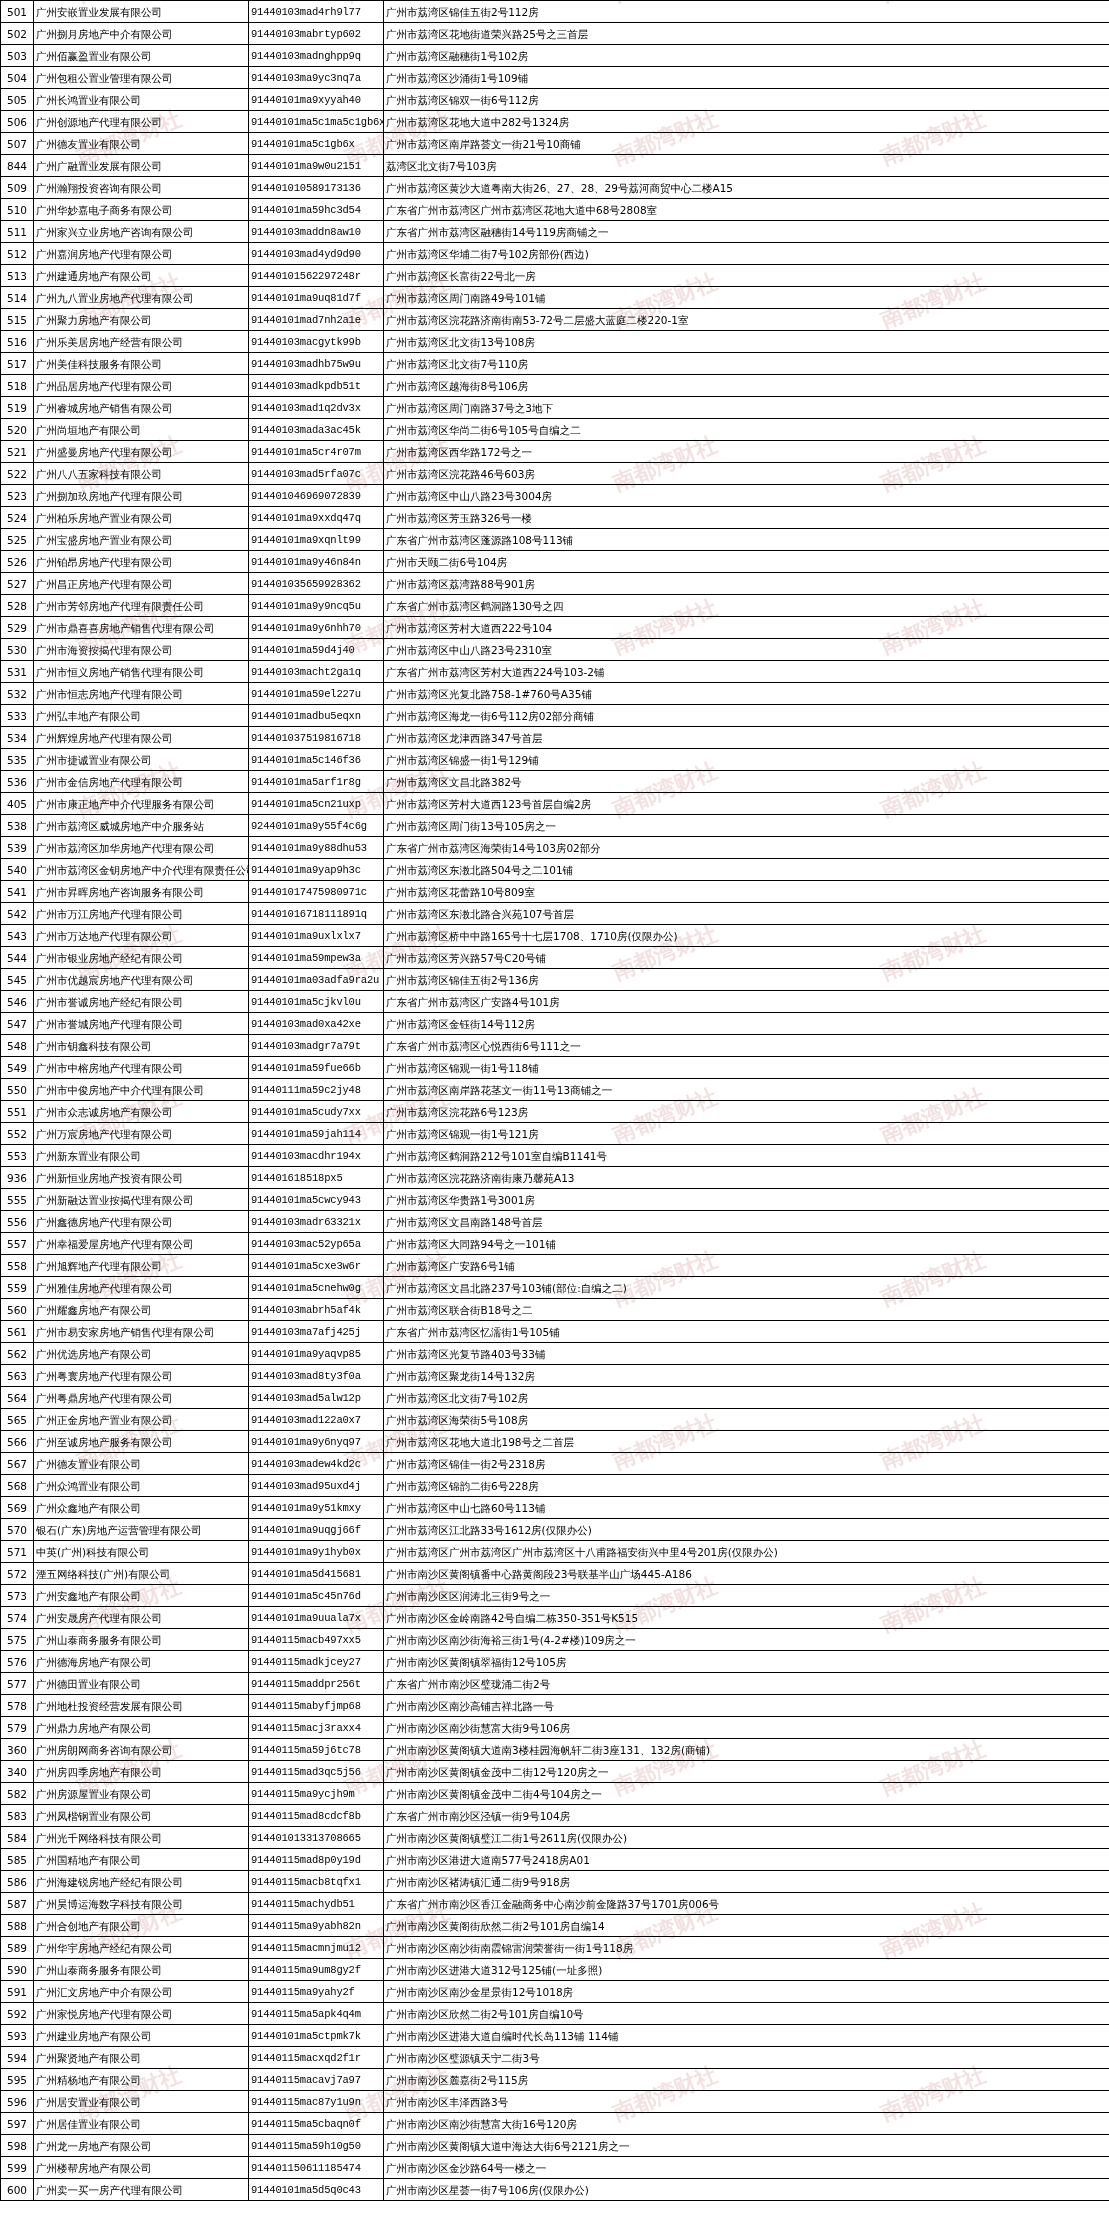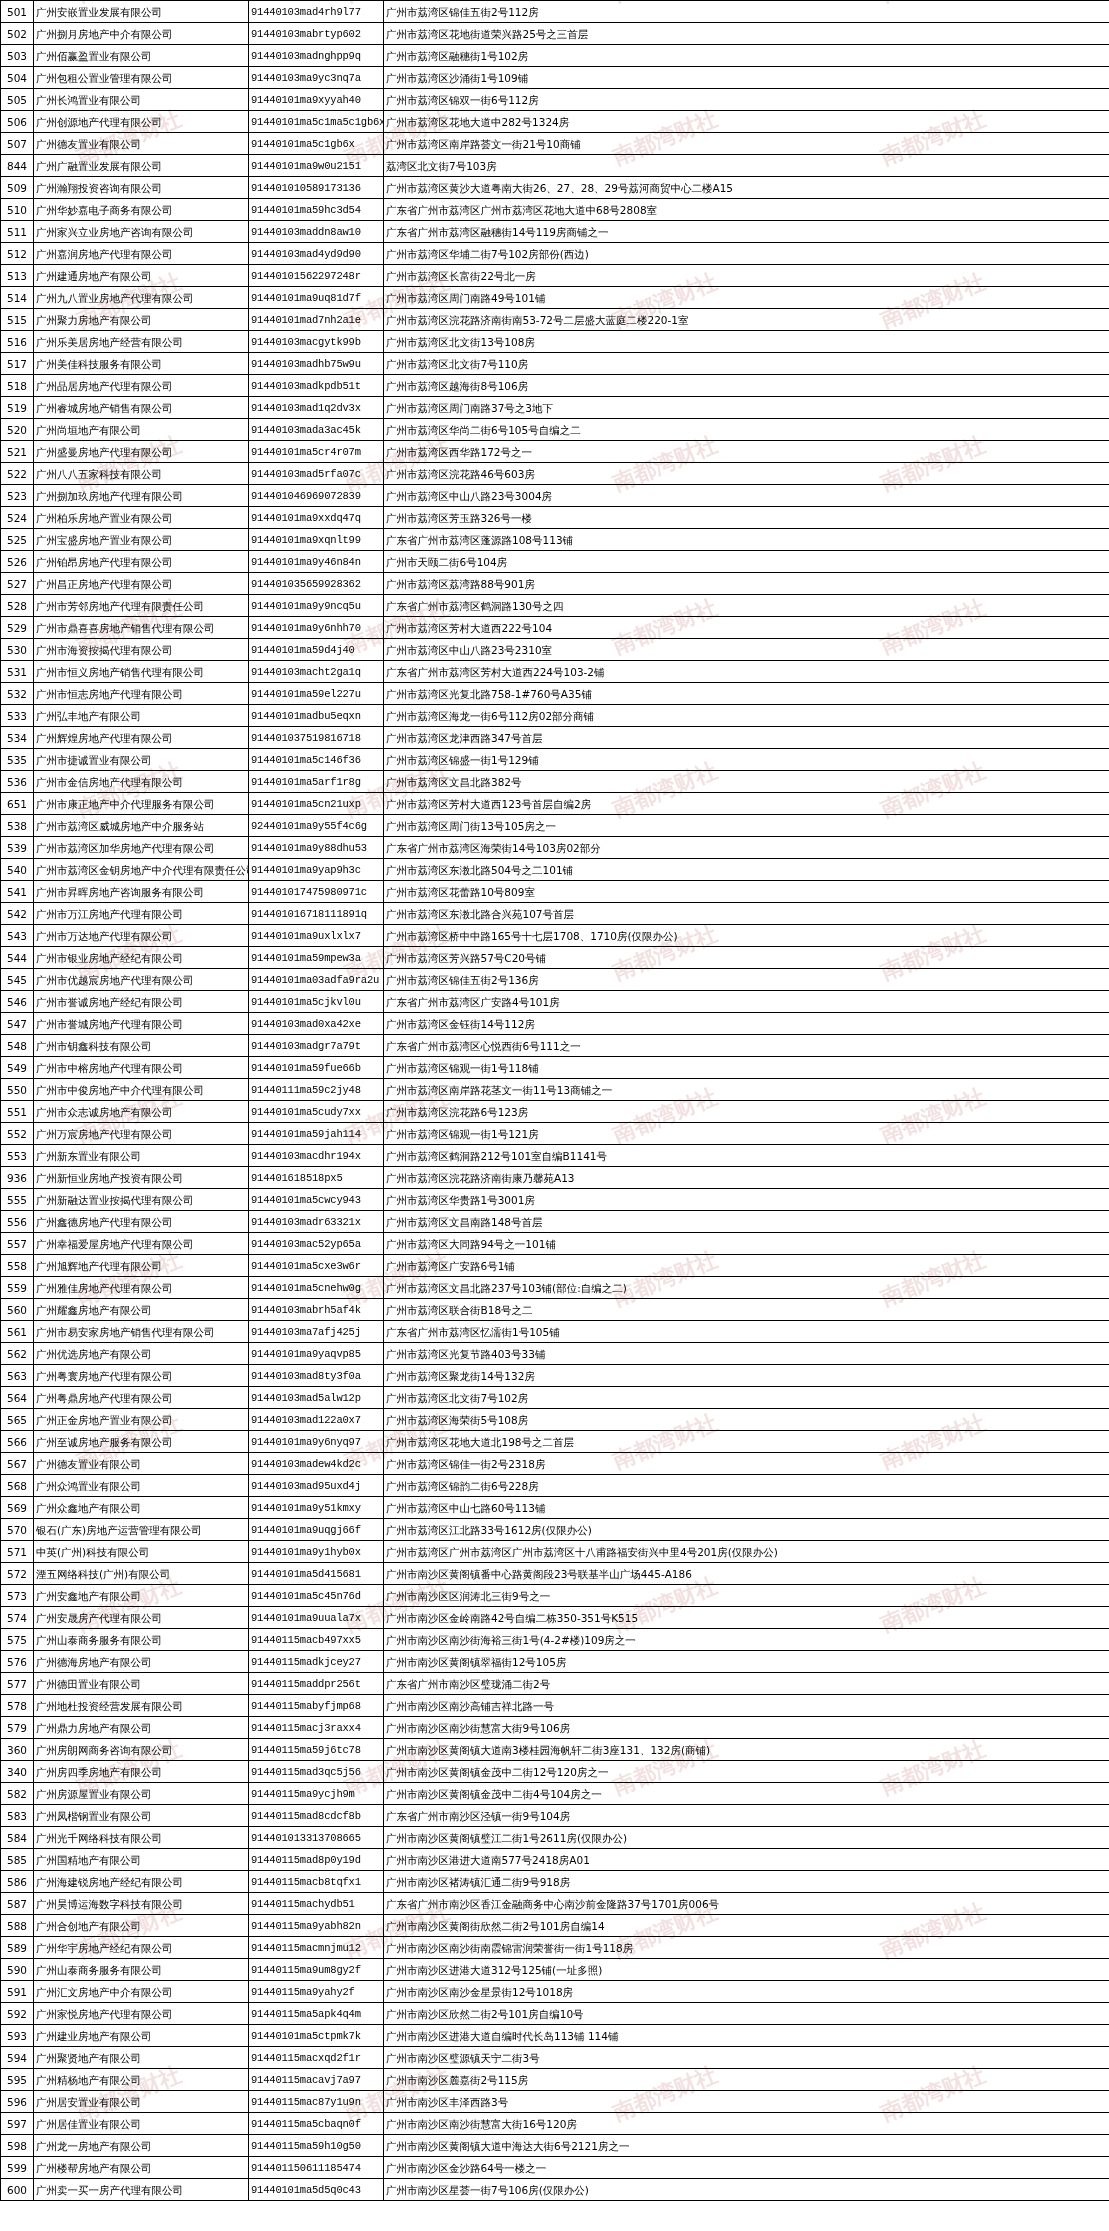--- a/index.html
+++ b/index.html
@@ -346,21 +346,21 @@
           <td class="c-code">91440101ma5c146f36</td>
           <td class="c-addr">广州市荔湾区锦盛一街1号129铺</td>
         </tr>
         <tr>
           <td class="c-num">536</td>
           <td class="c-name">广州市金信房地产代理有限公司</td>
           <td class="c-code">91440101ma5arf1r8g</td>
           <td class="c-addr">广州市荔湾区文昌北路382号</td>
         </tr>
         <tr>
-          <td class="c-num">651</td>
+          <td class="c-num">405</td>
           <td class="c-name">广州市康正地产中介代理服务有限公司</td>
           <td class="c-code">91440101ma5cn21uxp</td>
           <td class="c-addr">广州市荔湾区芳村大道西123号首层自编2房</td>
         </tr>
         <tr>
           <td class="c-num">538</td>
           <td class="c-name">广州市荔湾区威城房地产中介服务站</td>
           <td class="c-code">92440101ma9y55f4c6g</td>
           <td class="c-addr">广州市荔湾区周门街13号105房之一</td>
         </tr>

